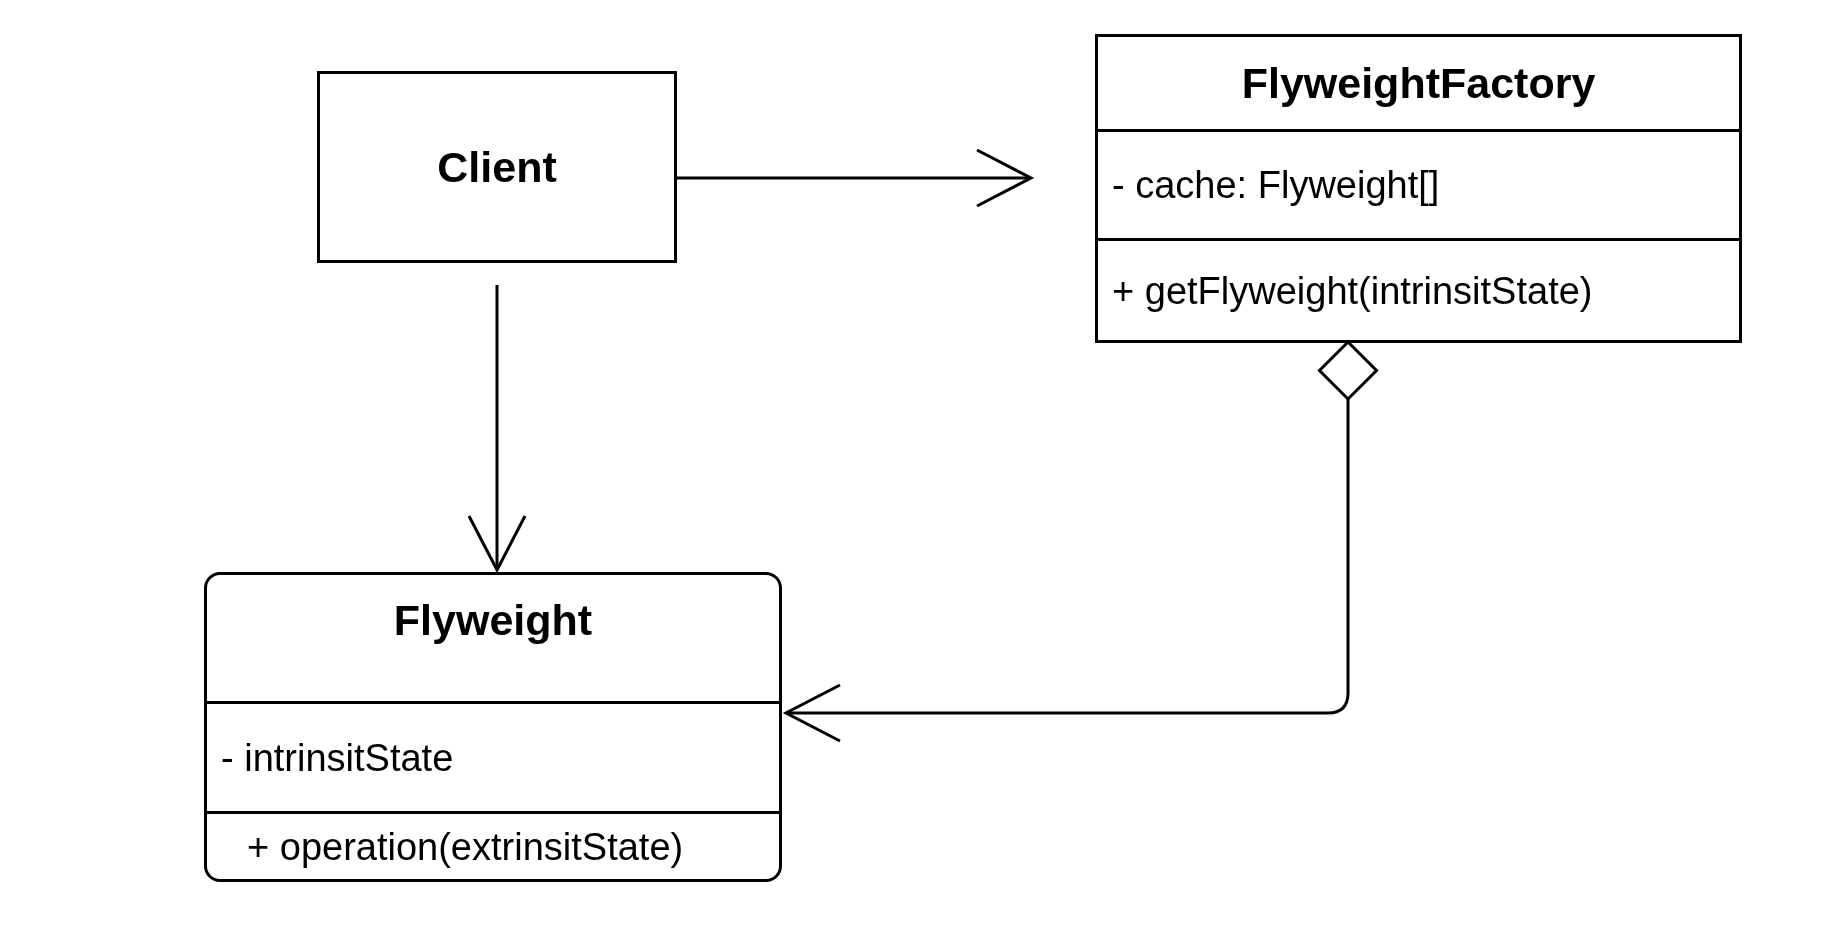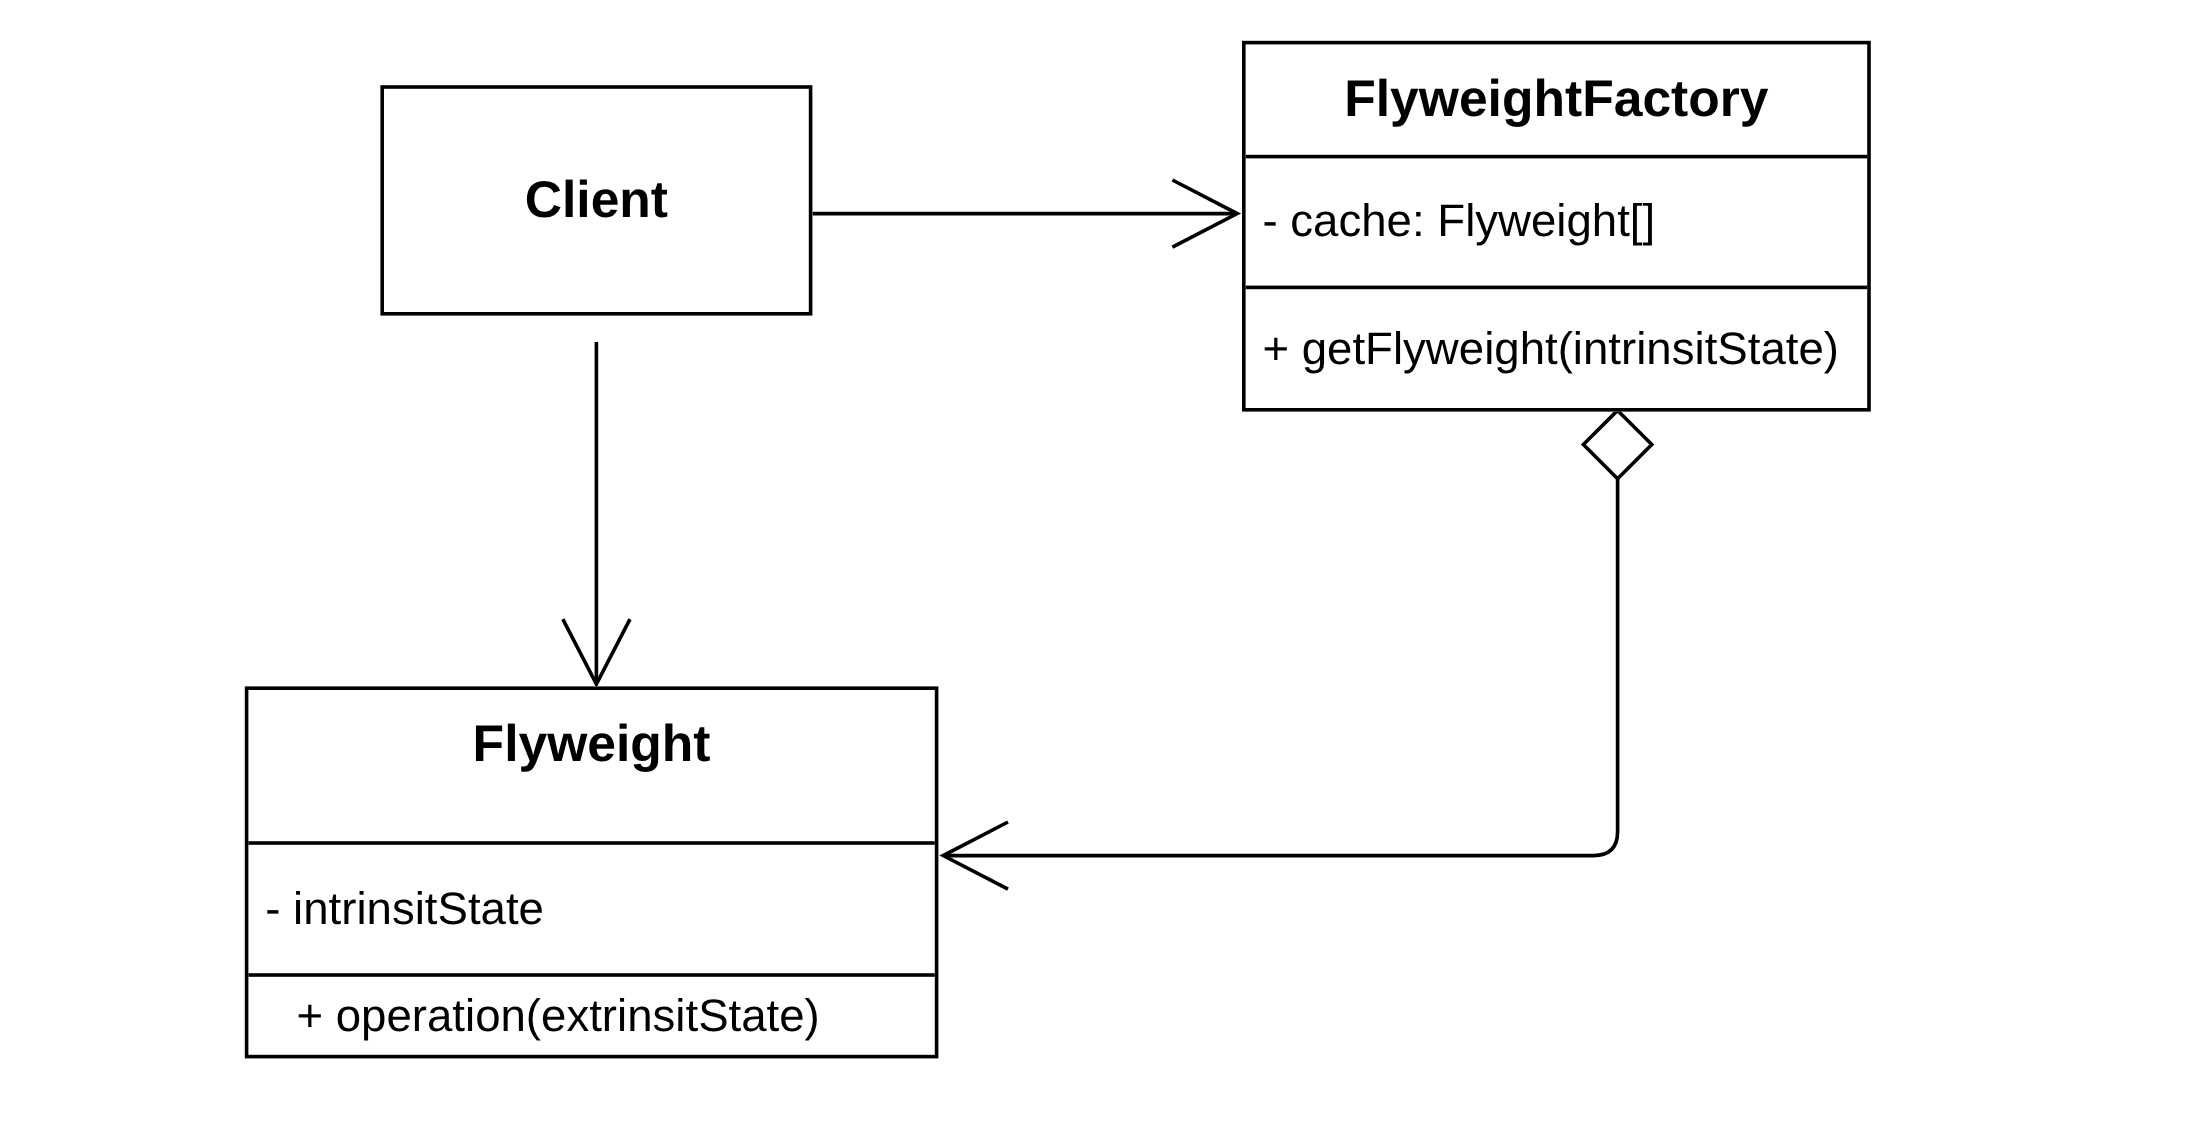--- a/index.html
+++ b/index.html
@@ -54,34 +54,35 @@
   
   #class-client {
     left: 317px;
     top: 71px;
     width: 360px;
     height: 192px;
   }
   #class-client .uml-title { flex: 1; }
   
   #class-flyweightfactory {
-    left: 1035px;
+    left: 1095px;
     top: 34px;
-    width: 524px;
+    width: 647px;
     height: 309px;
   }
   #class-flyweightfactory .uml-title { height: 92px; }
   #class-flyweightfactory .uml-attr  { height: 109px; }
   #class-flyweightfactory .uml-method { flex: 1; }
   
   #class-flyweight {
     left: 204px;
     top: 572px;
     width: 578px;
     height: 310px;
+    border-radius: 16px;
   }
   #class-flyweight .uml-title { height: 90px; }
   #class-flyweight .uml-attr  { height: 110px; margin-top: 36px; }
   #class-flyweight .uml-method { flex: 1; padding-left: 40px; }
 </style>
 </head>
 <body>
 
 <div id="canvas">
 

